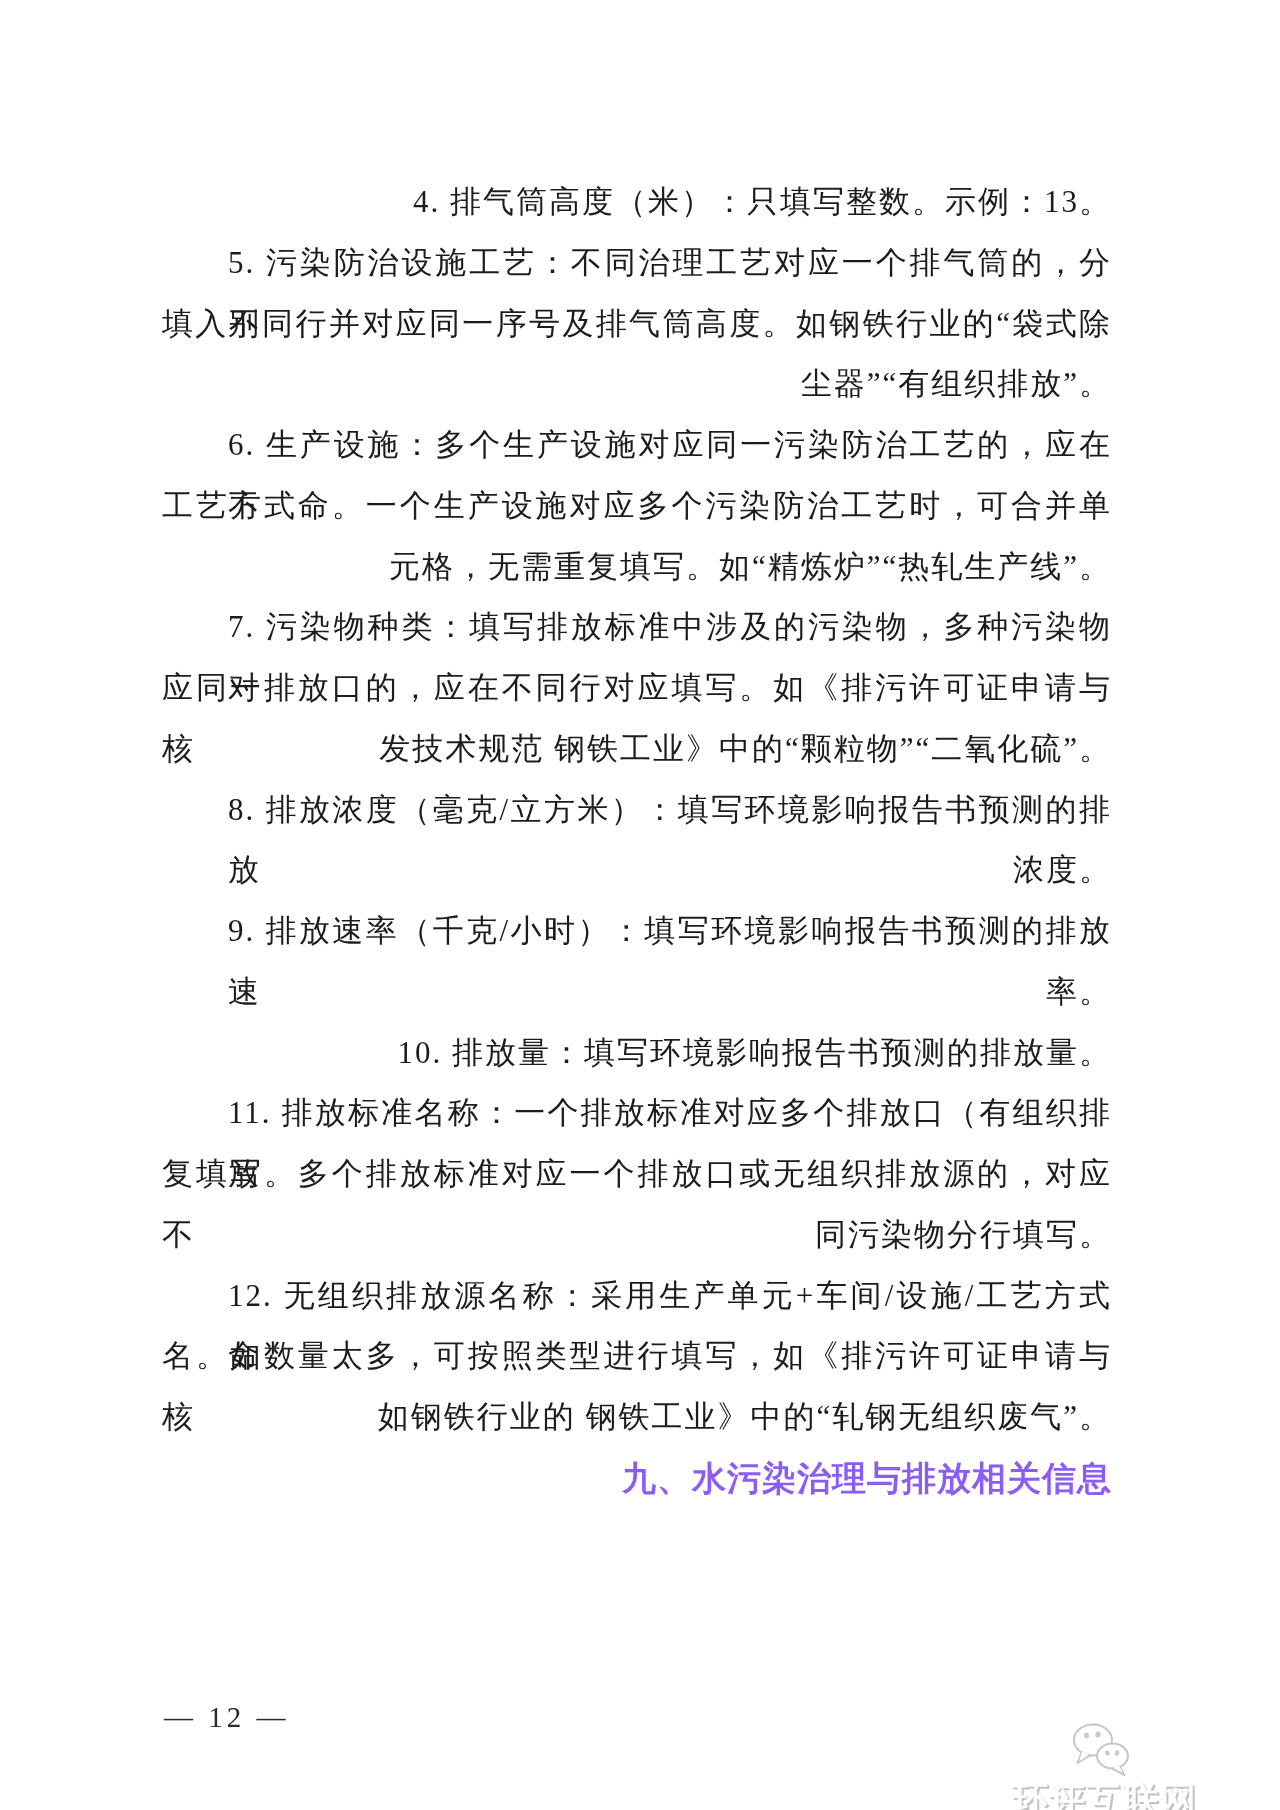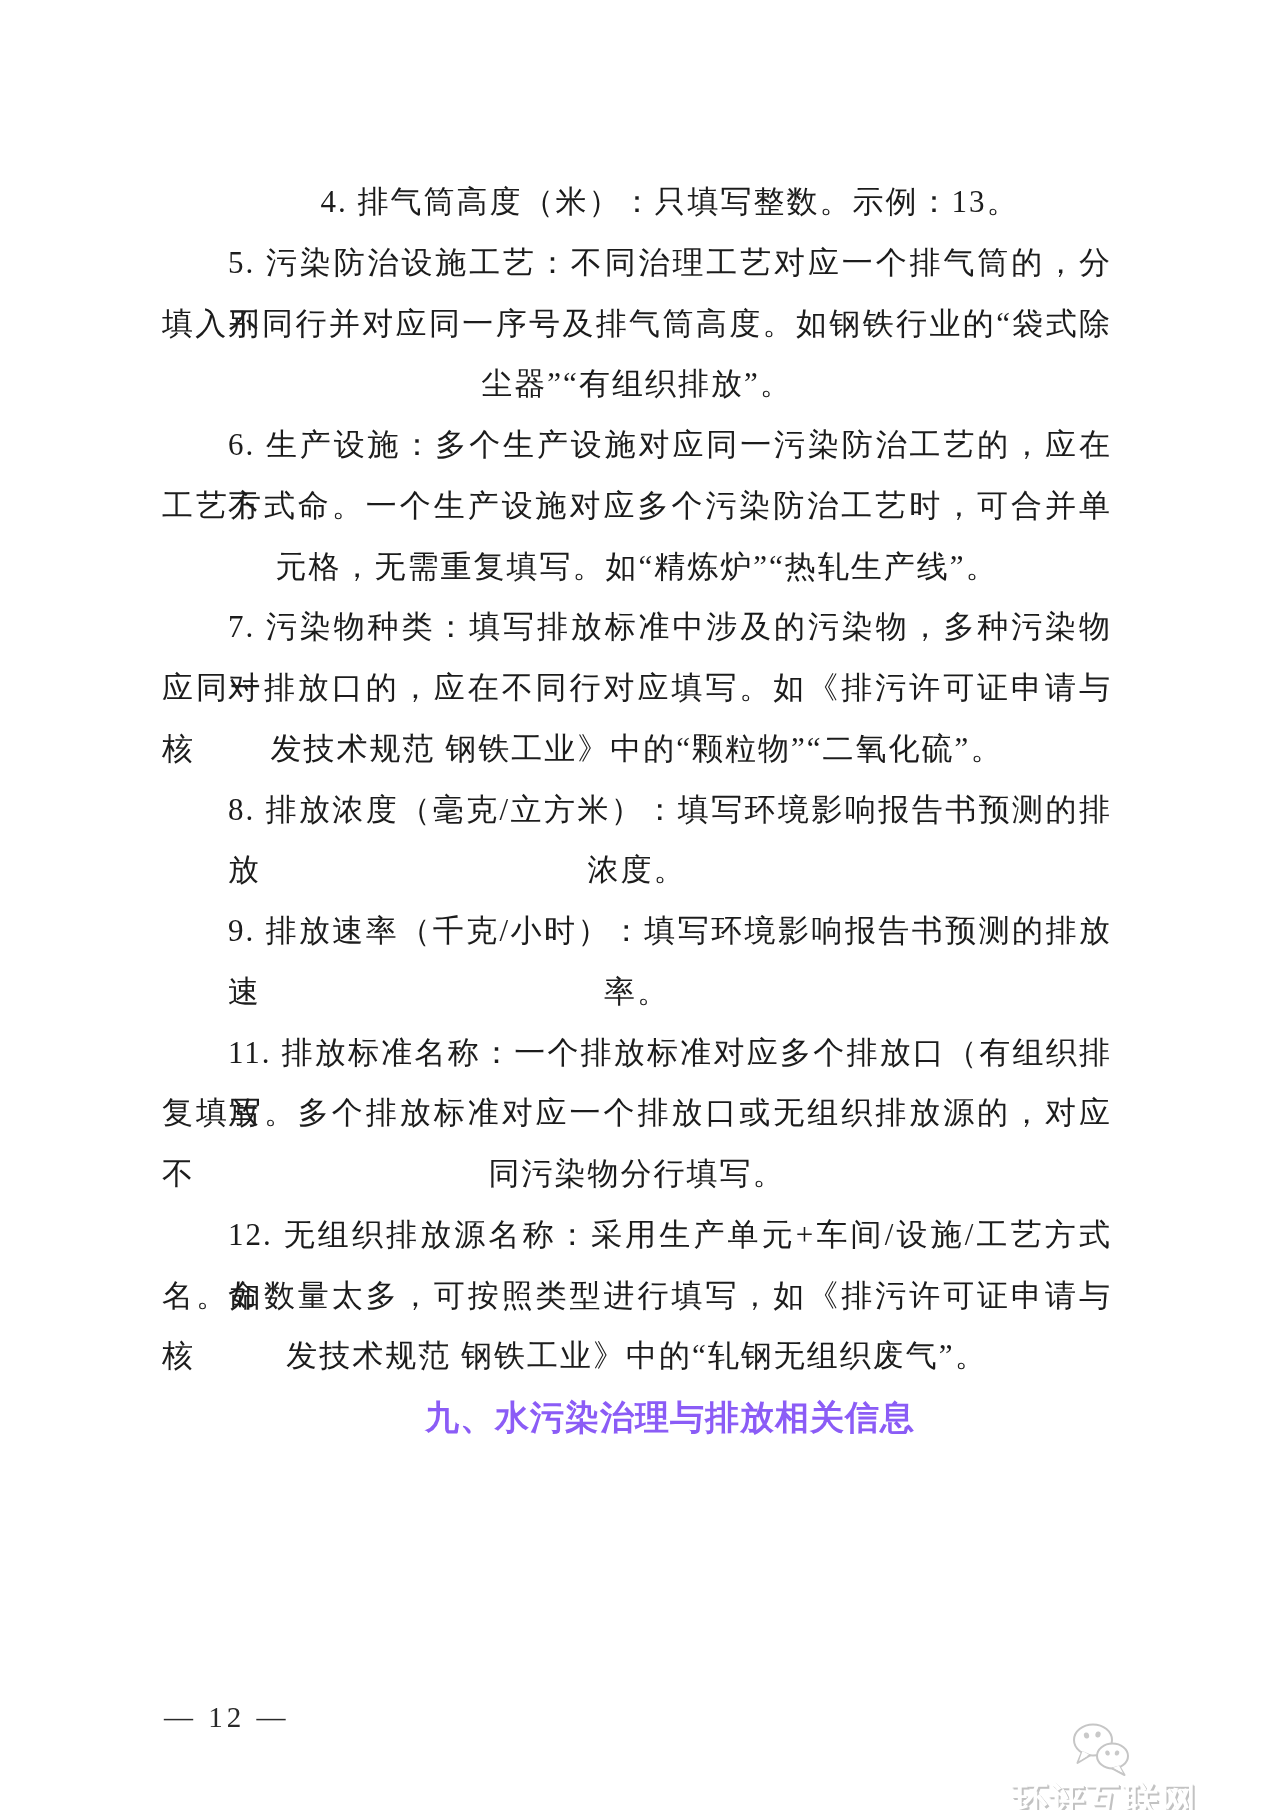--- a/index.html
+++ b/index.html
@@ -21,21 +21,21 @@
     left: 162px;
     top: 172px;
     width: 950px;
   }
   .line {
     height: 60.75px;
     line-height: 60.75px;
     font-size: 31px;
     letter-spacing: 2px;
     white-space: nowrap;
-    text-align: center;
+    text-align: right;
   }
   .line.full {
     white-space: normal;
     text-align: justify;
     text-align-last: justify;
   }
   .line.indent {
     padding-left: 66px;
   }
   .line.heading {
@@ -90,26 +90,27 @@
     <div class="line indent full">6. 生产设施：多个生产设施对应同一污染防治工艺的，应在不</div>
     <div class="line full">工艺方式命。一个生产设施对应多个污染防治工艺时，可合并单</div>
     <div class="line">元格，无需重复填写。如“精炼炉”“热轧生产线”。</div>
     <div class="line indent full">7. 污染物种类：填写排放标准中涉及的污染物，多种污染物对</div>
     <div class="line full">应同一排放口的，应在不同行对应填写。如《排污许可证申请与核</div>
     <div class="line">发技术规范 钢铁工业》中的“颗粒物”“二氧化硫”。</div>
     <div class="line indent full">8. 排放浓度（毫克/立方米）：填写环境影响报告书预测的排放</div>
     <div class="line">浓度。</div>
     <div class="line indent full">9. 排放速率（千克/小时）：填写环境影响报告书预测的排放速</div>
     <div class="line">率。</div>
+    <div class="line indent">10. 排放量：填写环境影响报告书预测的排放量。</div>
     <div class="line indent full">11. 排放标准名称：一个排放标准对应多个排放口（有组织排放</div>
     <div class="line full">复填写。多个排放标准对应一个排放口或无组织排放源的，对应不</div>
     <div class="line">同污染物分行填写。</div>
     <div class="line indent full">12. 无组织排放源名称：采用生产单元+车间/设施/工艺方式命</div>
     <div class="line full">名。如数量太多，可按照类型进行填写，如《排污许可证申请与核</div>
-    <div class="line">发技术规范 钢铁工业》中的“轧钢无组织废气”。</div>
+    <div class="line">如钢铁行业的 钢铁工业》中的“轧钢无组织废气”。</div>
     <div class="line indent heading">九、水污染治理与排放相关信息</div>
   </div>
 
   <div class="page-number">— 12 —</div>
 
   <div class="watermark">
     <svg class="watermark-icon" viewBox="0 0 60 54" xmlns="http://www.w3.org/2000/svg">
 
       <ellipse cx="22" cy="18" rx="19" ry="15.5" fill="#ffffff" stroke="#c6c6c6" stroke-width="2"></ellipse>
       <path d="M11 30 L6.5 41 L19 33.5 Z" fill="#ffffff" stroke="#c6c6c6" stroke-width="2" stroke-linejoin="round"></path>

